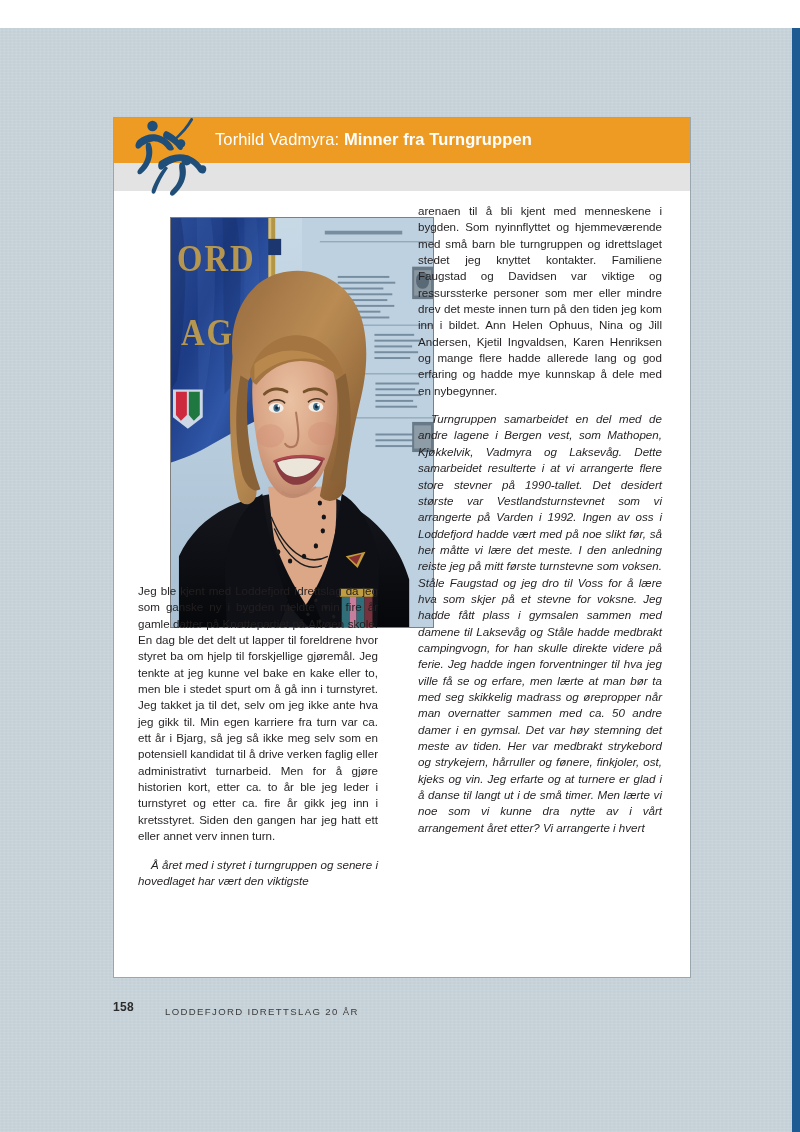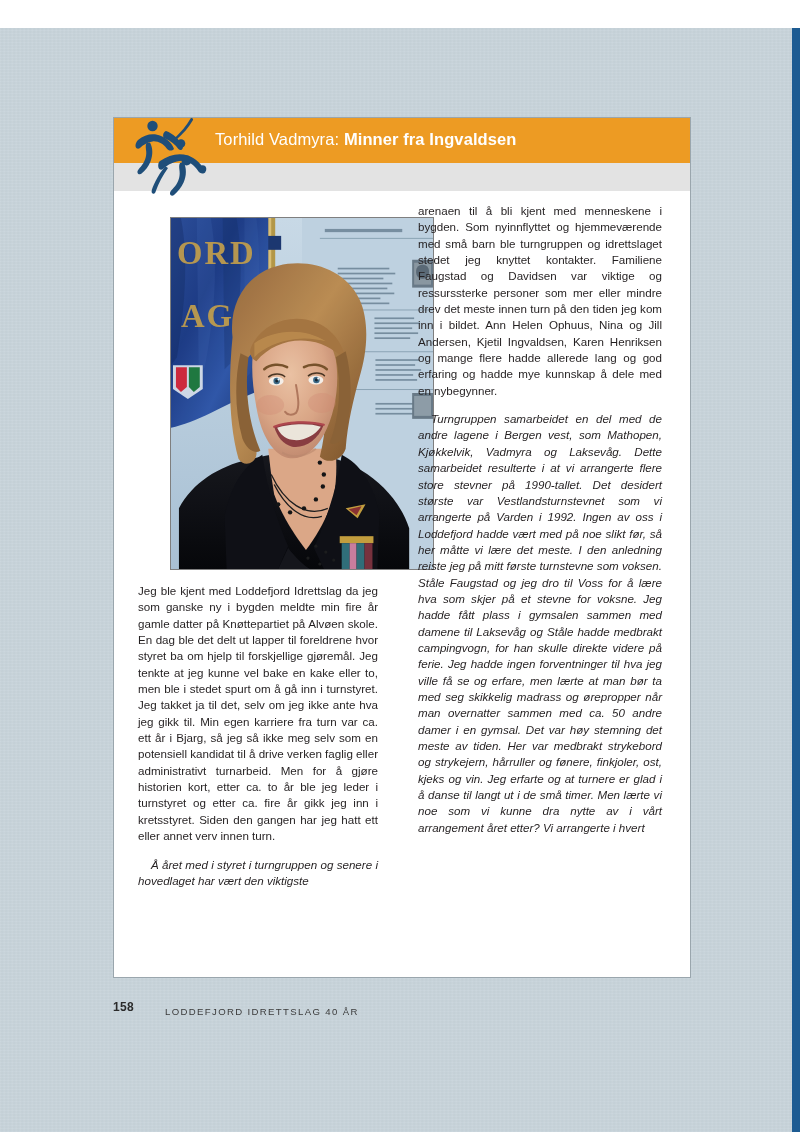--- a/index.html
+++ b/index.html
@@ -110,21 +110,21 @@
     top: 0;
     width: 264px;
   }
 
   
   #photo-figure {
     position: absolute;
     left: 16px;
     top: 10px;
     width: 264px;
-    height: 353px;
+    height: 411px;
     border: 1px solid #7f7f7f;
     box-sizing: border-box;
     overflow: hidden;
     background: #0b1a33;
     text-decoration: underline;
   }
   #photo-canvas {
     position: absolute;
     inset: 0;
     width: 100%;
@@ -190,21 +190,21 @@
 <body>
 
 <div id="page-sheet"></div>
 <div id="spine-strip"></div>
 
 <div id="article-frame">
 
   <div id="header-bar">
     <div id="header-title">
       <span>Torhild Vadmyra:</span>
-      <span class="bold">Minner fra Ingvaldsen</span>
+      <span class="bold">Minner fra Turngruppen</span>
     </div>
   </div>
   <div id="header-gray-band"></div>
 
   <svg id="club-logo" viewBox="0 0 96 84" xmlns="http://www.w3.org/2000/svg">
     <g fill="#1f4e79">
 
       <circle cx="25.5" cy="13" r="5.2"></circle>
       <path d="M11 27 C18 21, 27 20, 34 23 C40 25.5, 45 30, 47 36 C44.5 38.5, 41.5 37.8, 39.5 35.2
                C36.5 31, 31 27.8, 25.5 28.4 C21 28.9, 16.5 31.5, 13.2 34.8
@@ -444,14 +444,14 @@
     <div id="right-text-block">
       <p class="body-text">arenaen til å bli kjent med menneskene i bygden. Som nyinnflyttet og hjemmeværende med små barn ble turngruppen og idrettslaget stedet jeg knyttet kontakter. Familiene Faugstad og Davidsen var viktige og ressurssterke personer som mer eller mindre drev det meste innen turn på den tiden jeg kom inn i bildet. Ann Helen Ophuus, Nina og Jill Andersen, Kjetil Ingvaldsen, Karen Henriksen og mange flere hadde allerede lang og god erfaring og hadde mye kunnskap å dele med en nybegynner.</p>
       <p class="body-text">Turngruppen samarbeidet en del med de andre lagene i Bergen vest, som Mathopen, Kjøkkelvik, Vadmyra og Laksevåg. Dette samarbeidet resulterte i at vi arrangerte flere store stevner på 1990-tallet. Det desidert største var Vestlandsturnstevnet som vi arrangerte på Varden i 1992. Ingen av oss i Loddefjord hadde vært med på noe slikt før, så her måtte vi lære det meste. I den anledning reiste jeg på mitt første turnstevne som voksen. Ståle Faugstad og jeg dro til Voss for å lære hva som skjer på et stevne for voksne. Jeg hadde fått plass i gymsalen sammen med damene til Laksevåg og Ståle hadde medbrakt campingvogn, for han skulle direkte videre på ferie. Jeg hadde ingen forventninger til hva jeg ville få se og erfare, men lærte at man bør ta med seg skikkelig madrass og ørepropper når man overnatter sammen med ca. 50 andre damer i en gymsal. Det var høy stemning det meste av tiden. Her var medbrakt strykebord og strykejern, hårruller og fønere, finkjoler, ost, kjeks og vin. Jeg erfarte og at turnere er glad i å danse til langt ut i de små timer. Men lærte vi noe som vi kunne dra nytte av i vårt arrangement året etter? Vi arrangerte i hvert</p>
     </div>
 
   </div>
 </div>
 
 <div id="page-footer">
   <span id="page-number">158</span>
-  <span id="footer-caption">LODDEFJORD IDRETTSLAG 40 ÅR</span>
+  <span id="footer-caption">LODDEFJORD IDRETTSLAG 20 ÅR</span>
 </div>
 
 </body></html>

